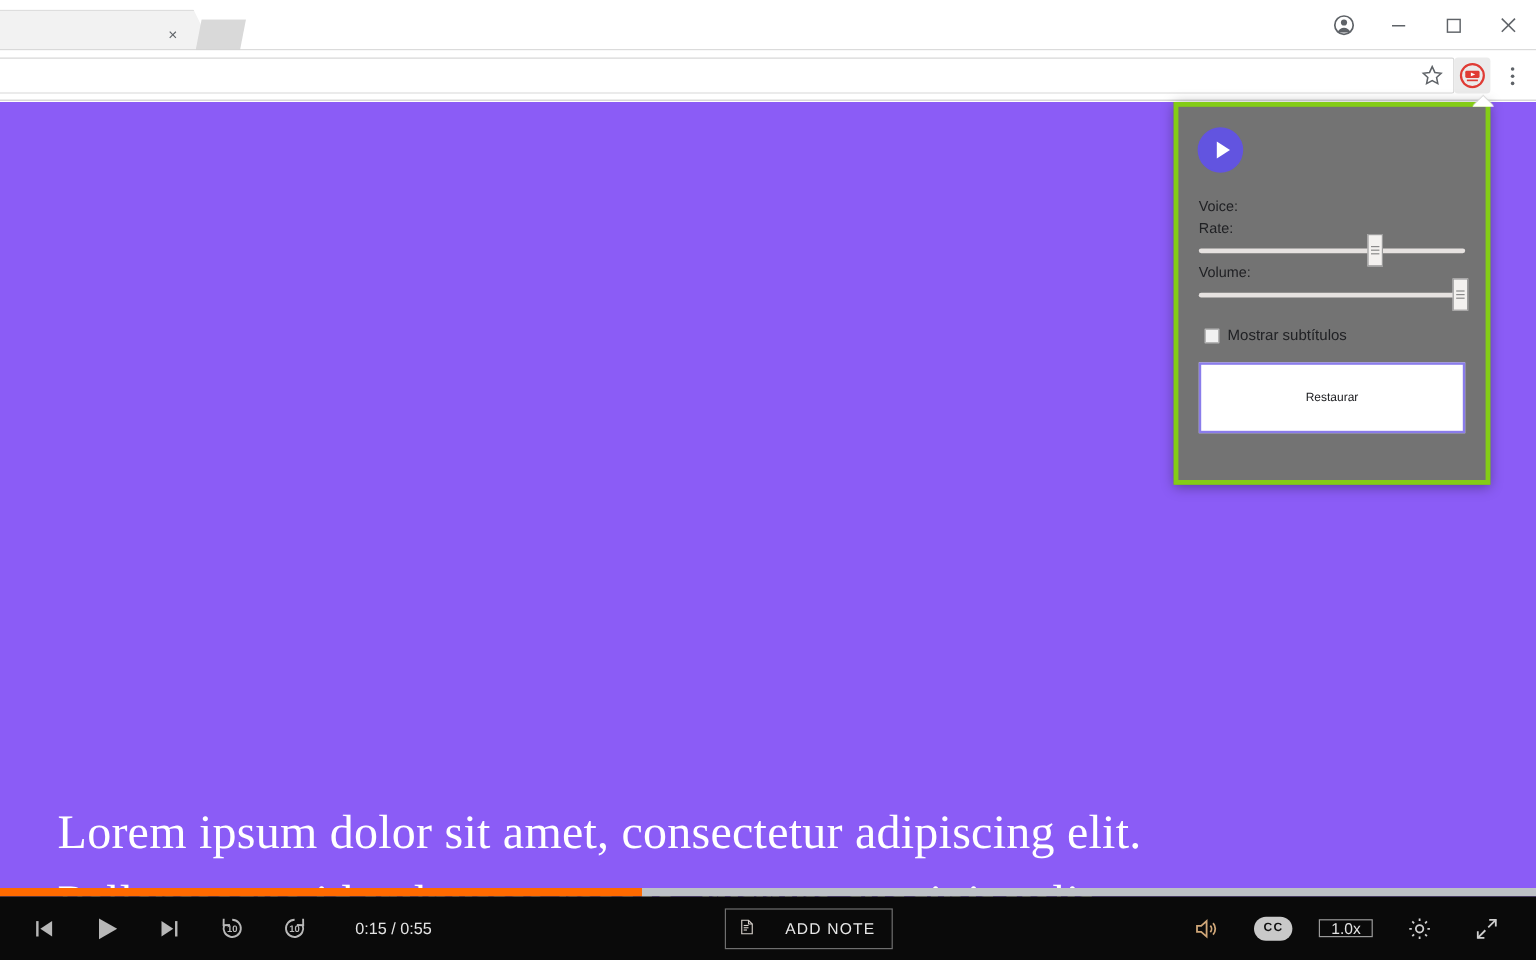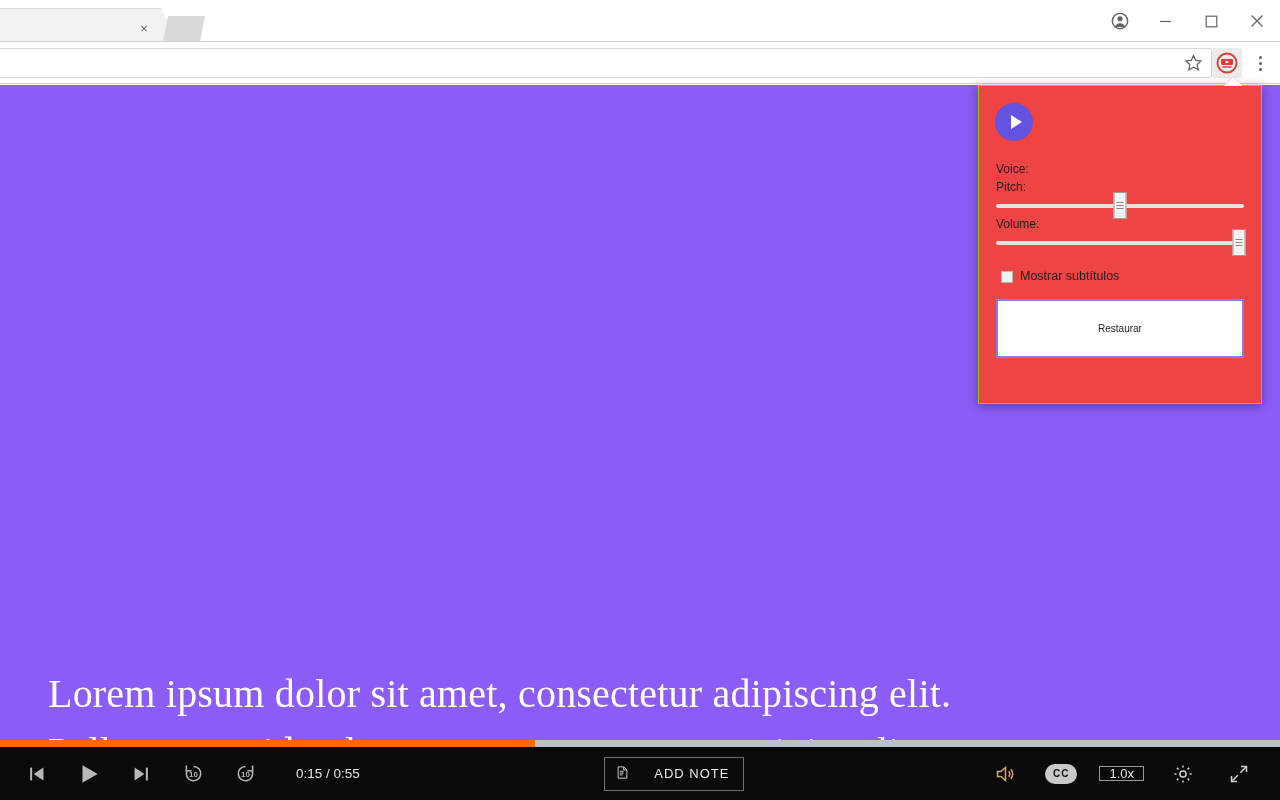--- a/index.html
+++ b/index.html
@@ -185,23 +185,23 @@
     font-size: 13px;
     padding: 0 9px;
     cursor: pointer;
     line-height: 1;
   }
 
   
   .popup {
     position: absolute;
     left: 978px; top: 85px;
-    width: 284px; height: 319px;
-    background: #ef4444;
-    border: 1px solid #84cc16;
+    width: 264px; height: 319px;
+    background: #737373;
+    border: 4px solid #84cc16;
     box-shadow: 0 2px 10px rgba(0,0,0,.35);
     z-index: 50;
     padding: 18px 17px 0 17px;
   }
   .popup-arrow {
     position: absolute;
     left: 245px; top: -9px;
     width: 0; height: 0;
     border-left: 9px solid transparent;
     border-right: 9px solid transparent;
@@ -449,31 +449,31 @@
 
   <div class="popup">
     <div class="popup-arrow"></div>
 
     <div class="popup-play" style="background: rgb(98, 84, 224);">
       <div class="tri"></div>
     </div>
 
     <div class="field-label">Voice:</div>
 
-
     <div class="slider-block">
-      <div class="slider-label">Pitch:</div>
+      <div class="slider-label">Rate:</div>
       <div class="slider-track">
-        <div class="slider-thumb" id="pitch-thumb" style="left: 50%;">
+        <div class="slider-thumb" id="rate-thumb" style="left: 66%;">
           <i></i>
             <i></i>
             <i></i>
         </div>
       </div>
     </div>
+
 
     <div class="slider-block">
       <div class="slider-label">Volume:</div>
       <div class="slider-track">
         <div class="slider-thumb" id="volume-thumb" style="left: 98%;">
           <i></i>
             <i></i>
             <i></i>
         </div>
       </div>

